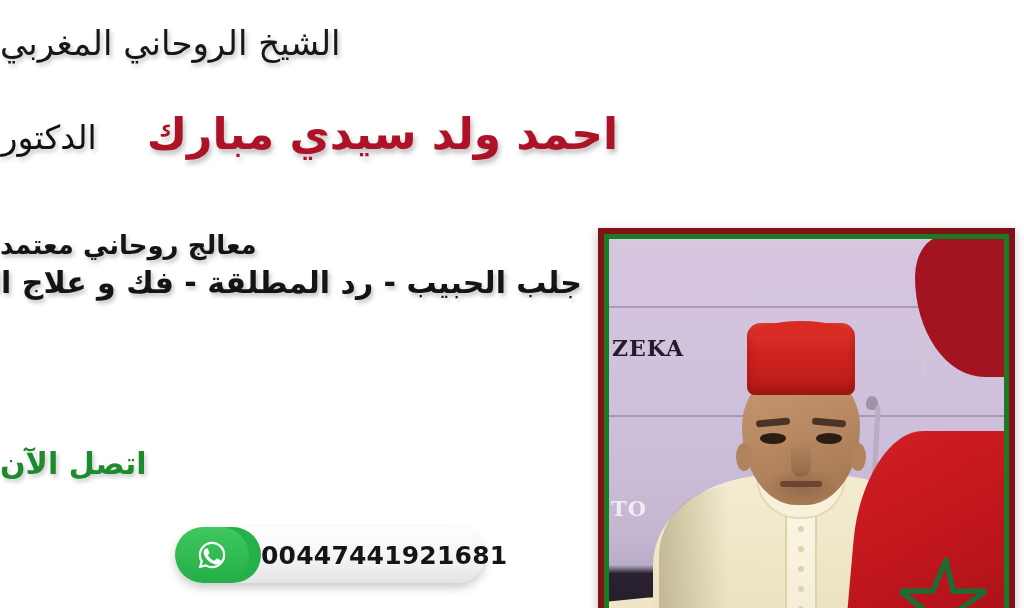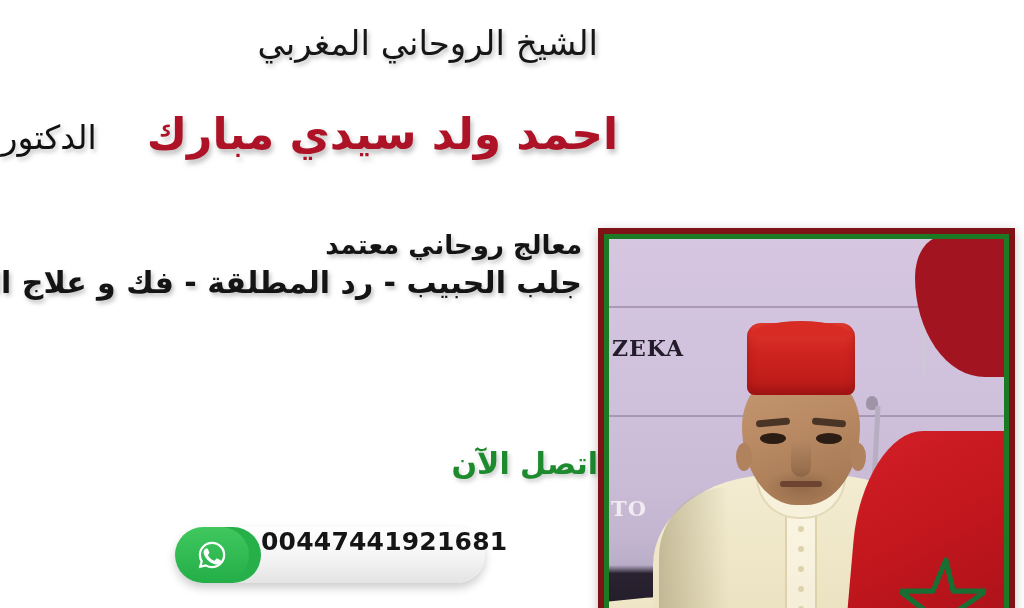--- a/index.html
+++ b/index.html
@@ -23,21 +23,21 @@
   }
 
   
   .text-col {
     position: absolute;
     left: 0;
     top: 0;
     width: 598px;
     height: 608px;
     direction: rtl;
-    text-align: right;
+    text-align: left;
   }
 
   .headline {
     position: absolute;
     top: 22px;
     left: 0;
     right: 0;
     font-size: 34px;
     line-height: 1.25;
     color: #161616;
@@ -108,21 +108,21 @@
   .wa-pill {
     position: absolute;
     left: 175px;
     top: 527px;
     width: 310px;
     height: 56px;
     border-radius: 28px;
     background: linear-gradient(180deg,#ffffff 0%,#f4f4f4 55%,#e4e4e4 100%);
     box-shadow: 0 5px 10px rgba(0,0,0,0.20);
     display: flex;
-    align-items: flex-start;
+    align-items: center;
     direction: ltr;
     overflow: visible;
   }
   .wa-icon-wrap {
     position: relative;
     width: 86px;
     height: 56px;
     flex: 0 0 auto;
   }
   .wa-green-back {

